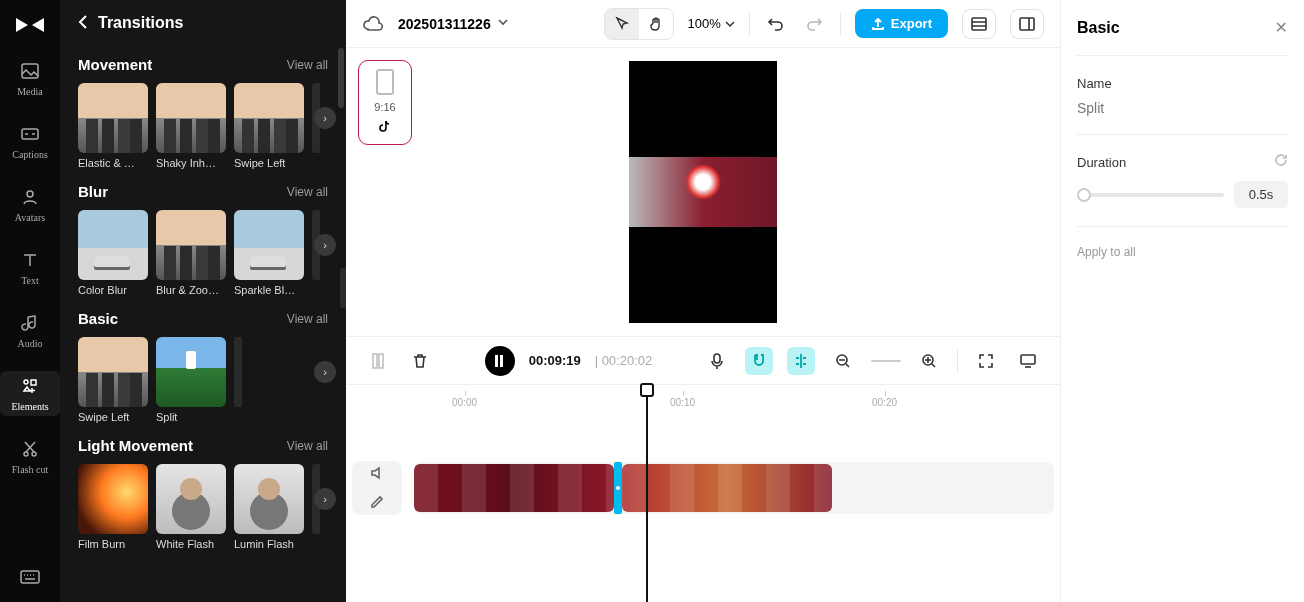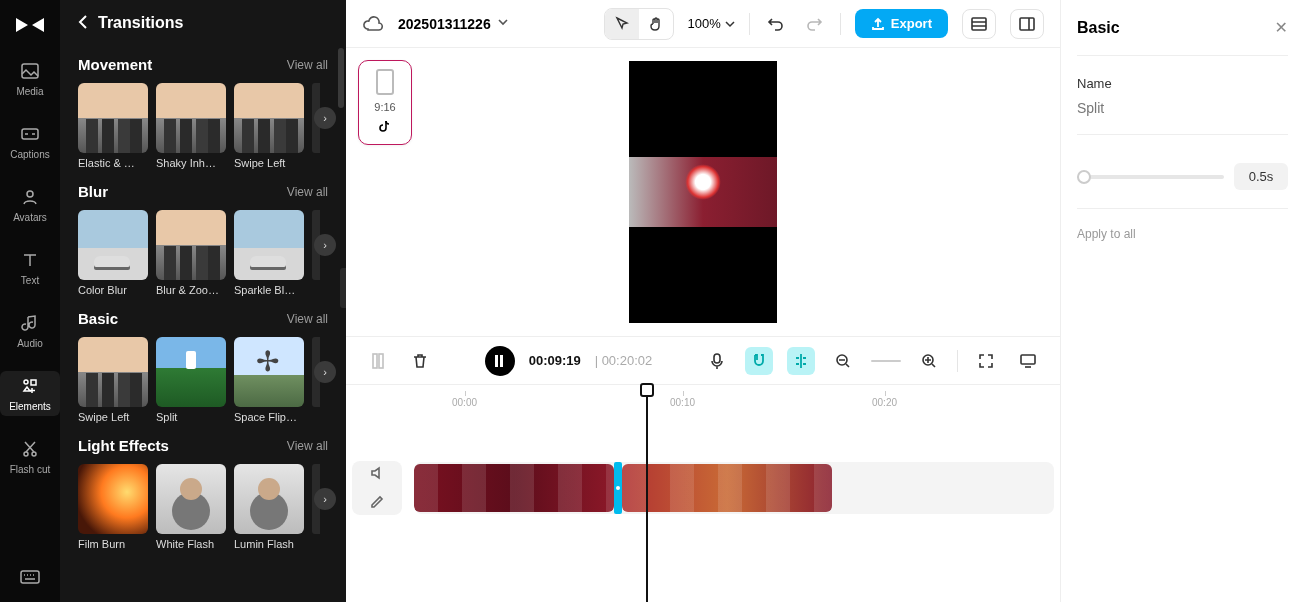--- a/index.html
+++ b/index.html
@@ -4,21 +4,21 @@
 <style>
 * { margin: 0; padding: 0; box-sizing: border-box; font-family: -apple-system, BlinkMacSystemFont, "Segoe UI", sans-serif; }
 body { width: 1304px; height: 602px; background: #fff; overflow: hidden; display: flex; }
 
 
 .left-rail { width: 60px; background: #0a0a0a; display: flex; flex-direction: column; align-items: center; padding-top: 12px; gap: 18px; }
 .left-rail .logo { width: 36px; height: 26px; display: flex; align-items: center; justify-content: center; }
 .rail-item { display: flex; flex-direction: column; align-items: center; gap: 4px; color: #aaa; cursor: pointer; padding: 4px 0; width: 100%; }
 .rail-item.active { background: #1d1d1d; color: #fff; border-radius: 6px; }
 .rail-item .ico { width: 22px; height: 22px; display:flex; align-items:center; justify-content:center; }
-.rail-item span { font-size: 10px; text-align:center; line-height:1.1; }
+.rail-item span { font-size: 10px; text-align:center; line-height:1.1;font-family:Liberation Serif, serif; }
 
 
 .sidebar { width: 286px; background: #161616; color: #fff; position: relative; overflow: hidden; }
 .sidebar-header { display: flex; align-items: center; gap: 10px; padding: 14px 18px 10px; }
 .sidebar-header .back { font-size: 14px; color:#fff; cursor:pointer; }
 .sidebar-header h2 { font-size: 16px; font-weight: 600; }
 .cat { padding: 0 18px; }
 .cat-head { display: flex; justify-content: space-between; align-items: center; padding: 14px 0 10px; }
 .cat-head h3 { font-size: 15px; font-weight: 600; }
 .cat-head a { font-size: 12px; color: #9c9c9c; cursor:pointer; }
@@ -261,32 +261,28 @@
       </div>
     <div class="thumbs">
       <div class="thumb">
           <div class="pic city"></div>
           <div class="lbl">Swipe Left</div>
         </div>
       <div class="thumb">
           <div class="pic field"></div>
           <div class="lbl">Split</div>
         </div>
-      <div class="thumb">
-          <div class="pic windmill"></div>
-          <div class="lbl">Space Flip…</div>
-        </div>
       <div class="peek"></div>
       <div class="row-arrow">›</div>
     </div>
   </div>
 
   <div class="cat">
     <div class="cat-head">
-        <h3>Light Effects</h3>
+        <h3>Light Movement</h3>
         <a>View all</a>
       </div>
     <div class="thumbs">
       <div class="thumb">
           <div class="pic fire"></div>
           <div class="lbl">Film Burn</div>
         </div>
       <div class="thumb">
           <div class="pic person"></div>
           <div class="lbl">White Flash</div>
@@ -491,20 +487,26 @@
     <h3>Basic</h3>
     <div class="close">✕</div>
   </div>
   <hr>
   <div class="field">
     <label>Name</label>
     <div class="val">Split</div>
   </div>
   <hr>
   <div class="field">
+    <div class="dur-row">
+      <label>Duration</label>
+      <div class="reset"><svg width="14" height="14" viewBox="0 0 14 14" fill="none" stroke="#bbb" stroke-width="1.6">
+            <path d="M12 7a5 5 0 1 1-1.5-3.5M12 2v3h-3"></path>
+          </svg></div>
+    </div>
     <div class="slider-row">
       <div class="slider">
           <div class="knob"></div>
         </div>
       <div class="dur-val">0.5s</div>
     </div>
   </div>
   <hr>
   <div class="apply-all">Apply to all</div>
 </div>

